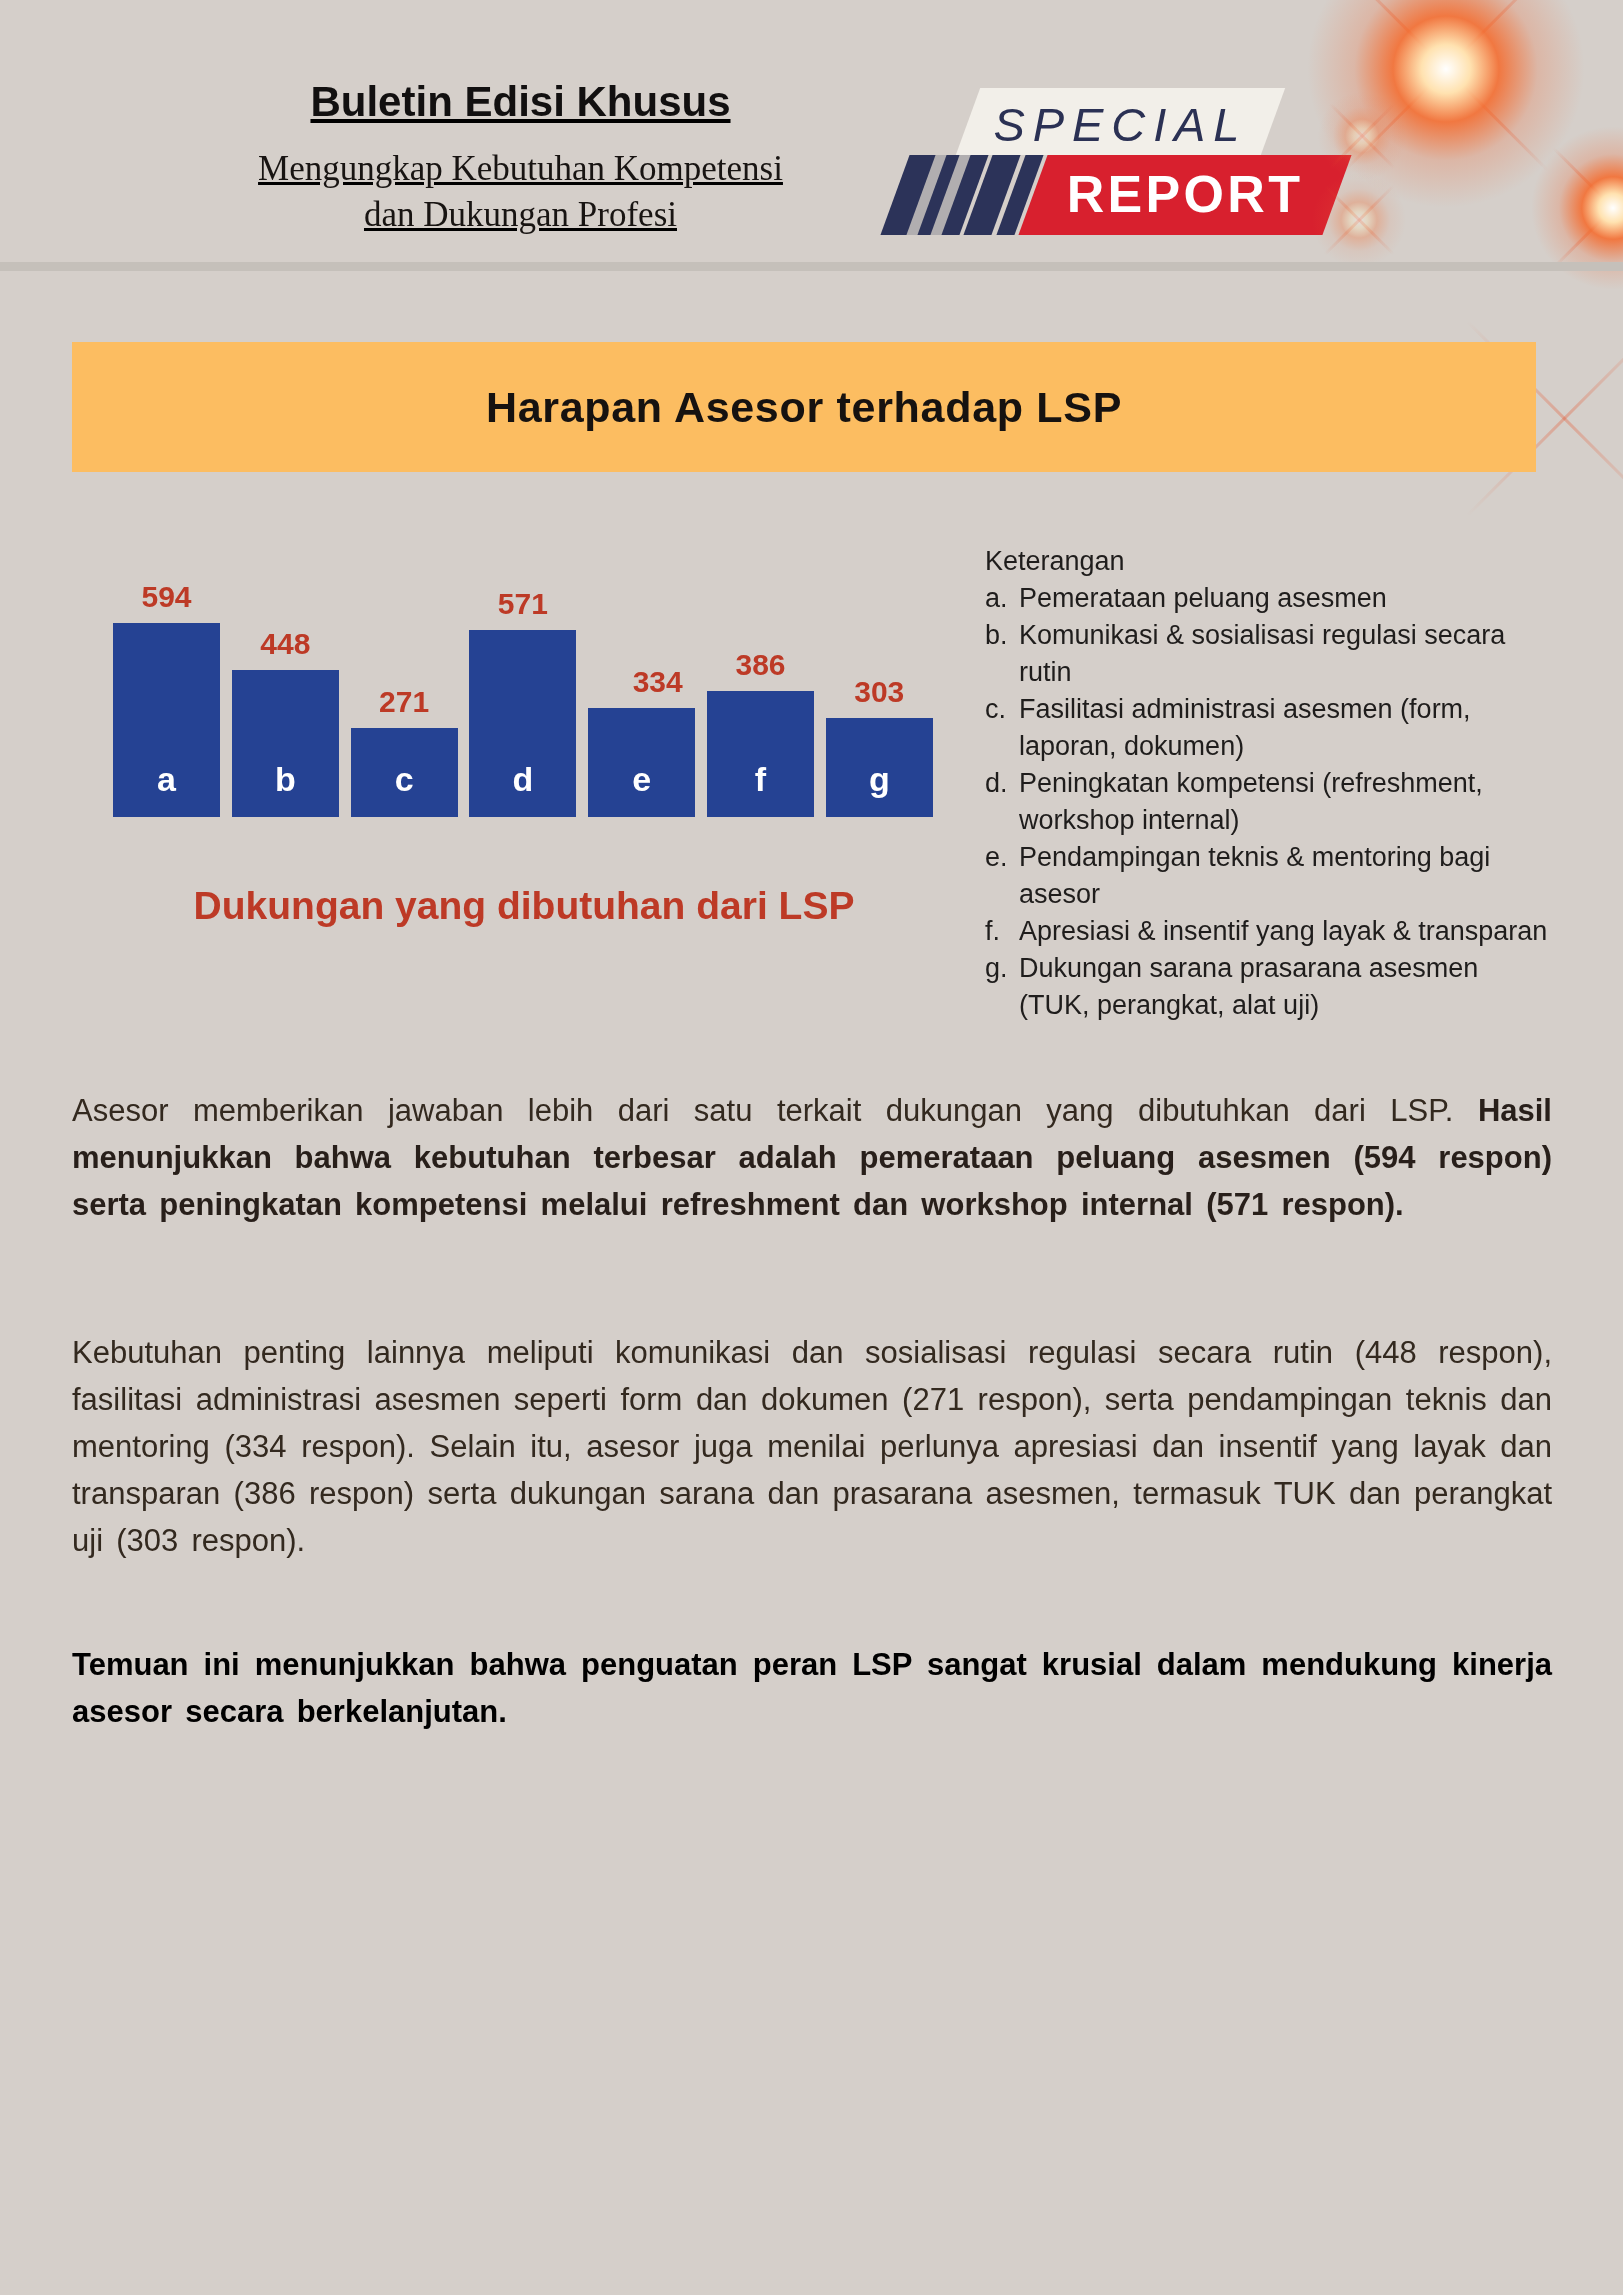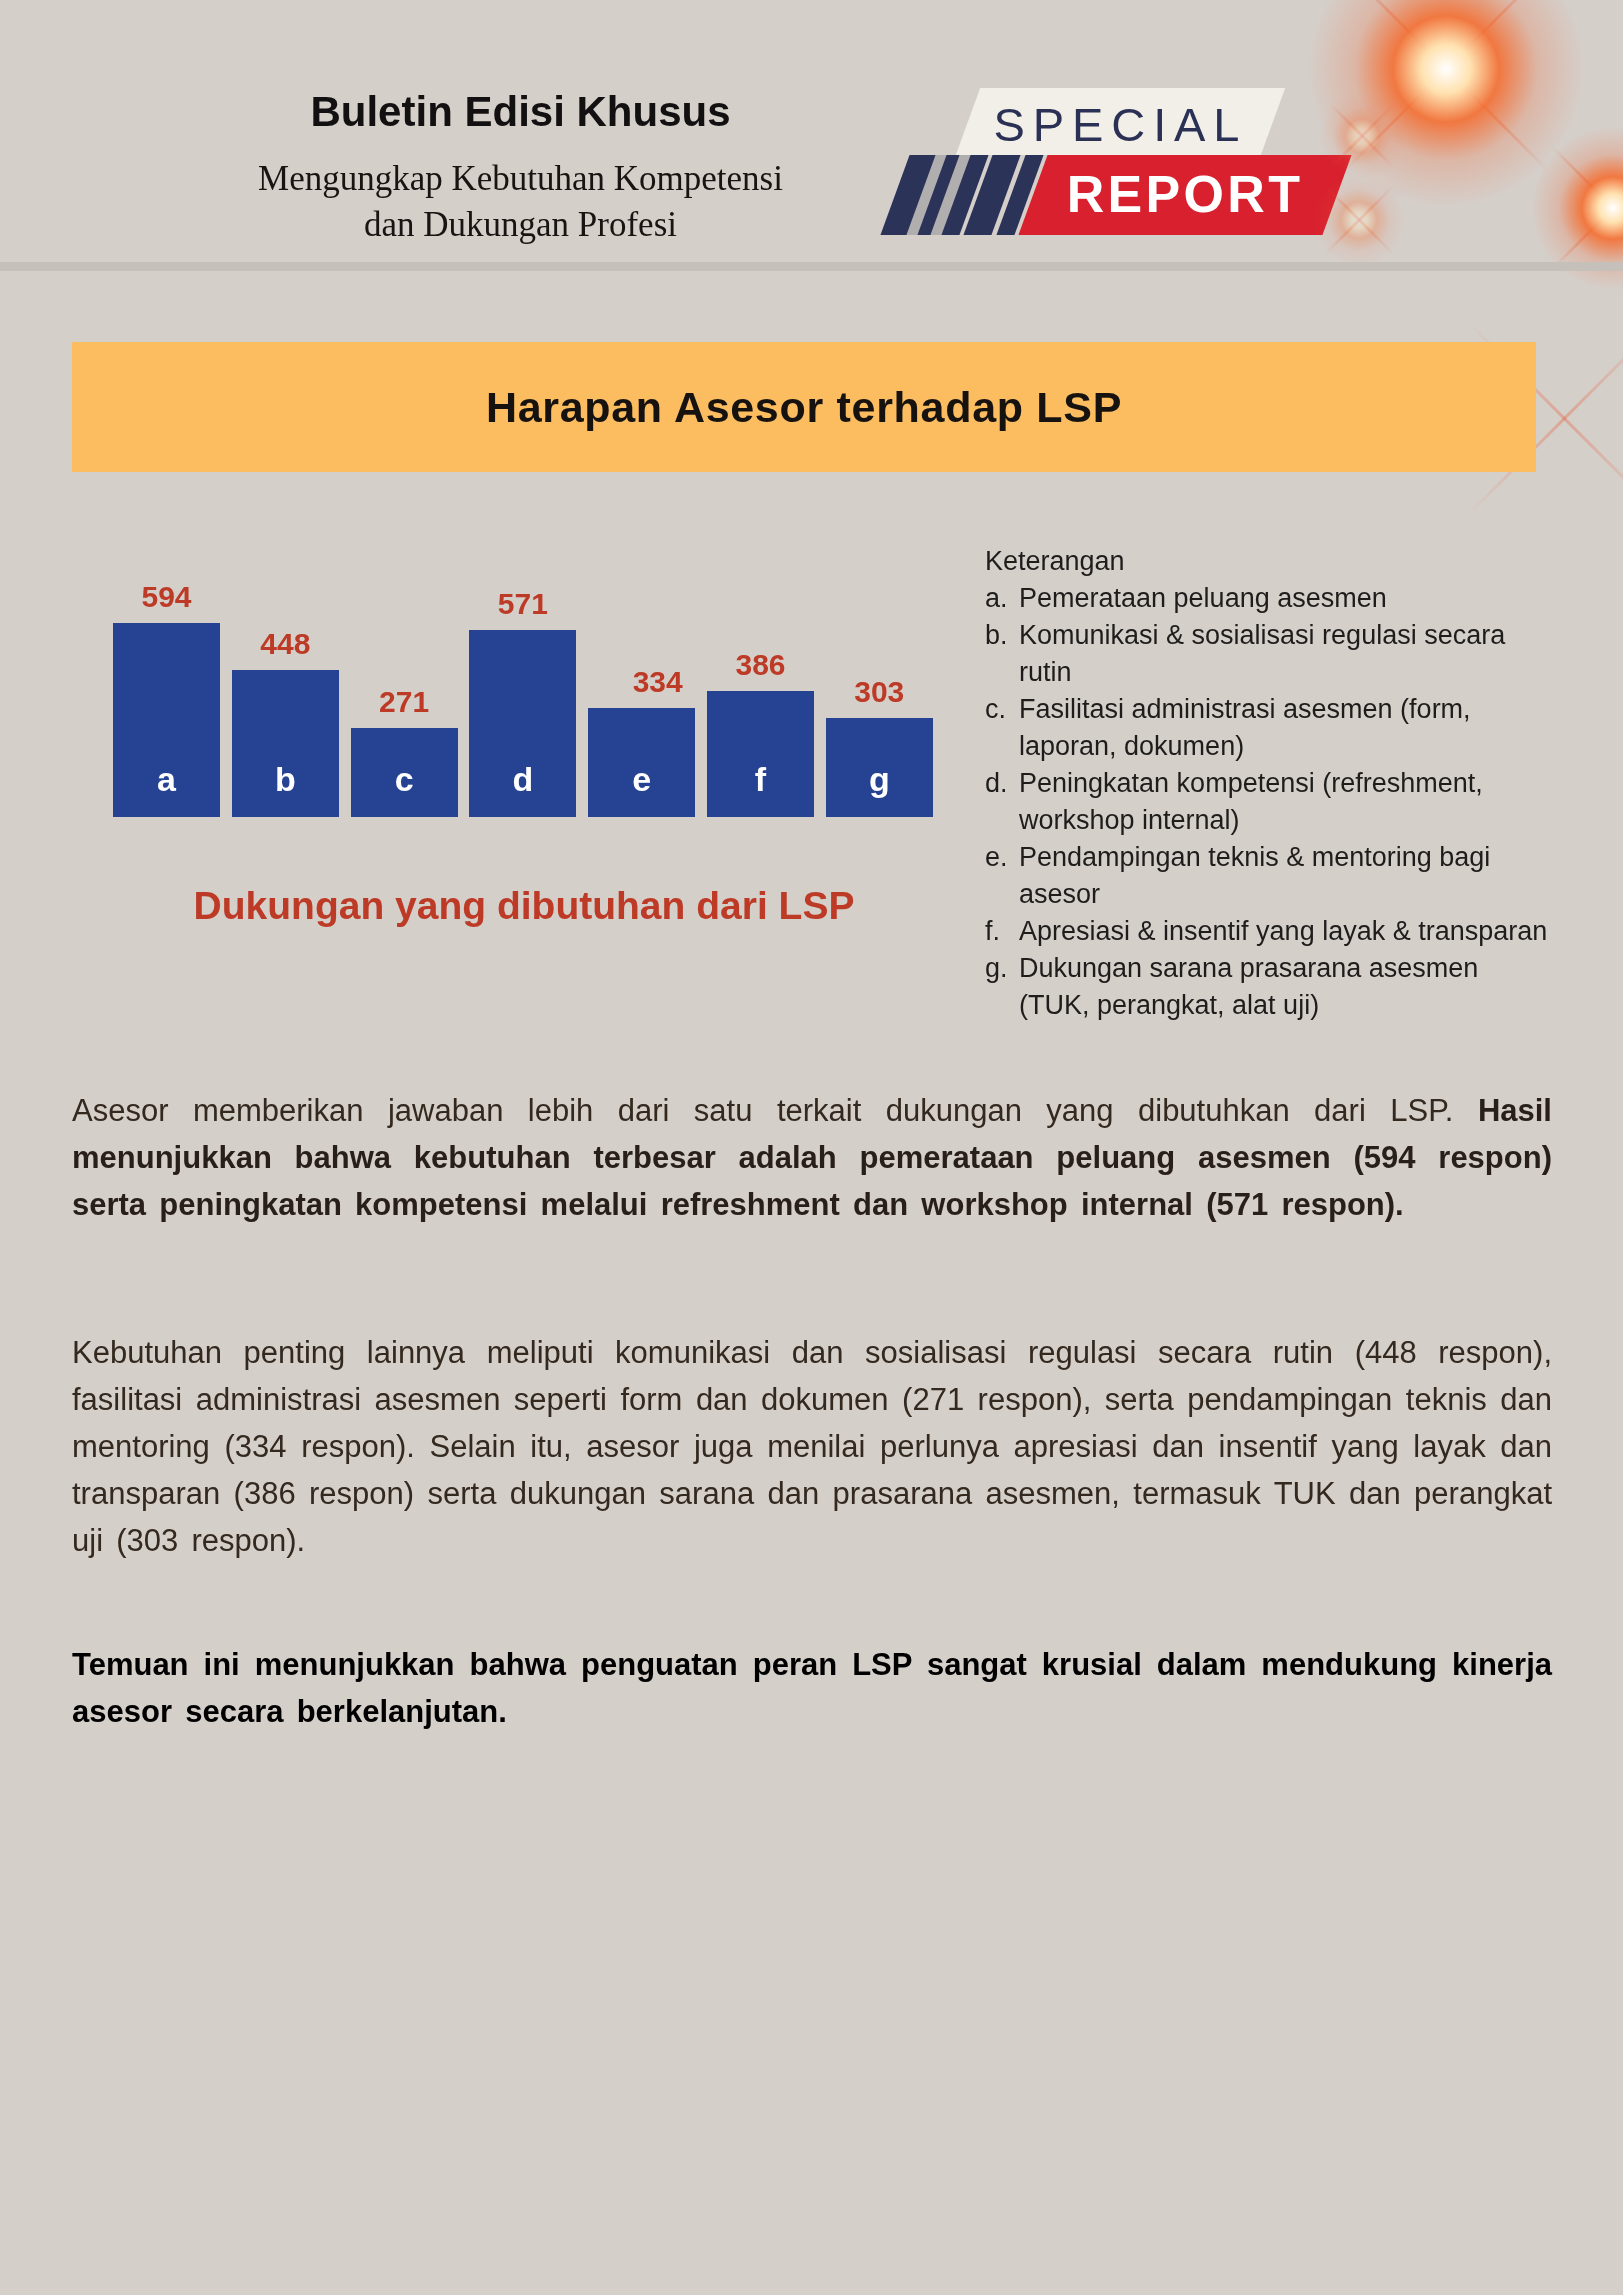--- a/index.html
+++ b/index.html
@@ -4,36 +4,36 @@
 <style>
   * { margin:0; padding:0; box-sizing:border-box; }
   html,body { width:1623px; height:2295px; }
   body { font-family:"Liberation Sans", sans-serif; }
   #page {
     position:relative; width:1623px; height:2295px;
     background:#d5cfca; overflow:hidden;
   }
 
   
-  #header-left { position:absolute; left:92px; top:88px; width:857px; text-align:center; }
+  #header-left { position:absolute; left:92px; top:78px; width:857px; text-align:center;text-decoration:underline; }
   .masthead-title { font-size:42px; font-weight:bold; color:#121010; letter-spacing:0px; }
   .masthead-sub { font-family:"Liberation Serif", serif; font-size:35px; color:#181412; line-height:46px; margin-top:19.6px; }
 
   
   #logo { position:absolute; left:901px; top:88px; width:484px; height:157px; }
   .lg-shape { position:absolute; transform:skewX(-20deg); }
   .lg-white { left:67px; top:0; width:305px; height:67px; background:#f2efe9; }
   .lg-red   { left:132px; top:67px; width:304px; height:80px; background:#d8202e; }
   .lg-navy1 { left:-6.5px; top:67px; width:79px; height:80px; background:#2c3359; }
   .lg-navy2 { left:77px; top:67px; width:27.5px; height:80px; background:#2c3359; }
   .lg-navy3 { left:110px; top:67px; width:18.3px; height:80px; background:#2c3359; }
   .lg-stripe { position:absolute; top:67px; width:10.5px; height:80px; background:#c9c4bf; transform:skewX(-20deg); opacity:.85; }
   .lg-stripe.s1 { left:19.6px; } .lg-stripe.s2 { left:44px; }
   .lg-special { position:absolute; left:67px; top:8.5px; width:305px; text-align:center;
-    font-size:47px; color:#2b3154; letter-spacing:7.9px; font-weight:400; }
+    font-size:47px; color:#2b3154; letter-spacing:7.9px; font-weight:400;font-style:italic; }
   .lg-report { position:absolute; left:132px; top:76px; width:304px; text-align:center;
     font-size:52px; color:#ffffff; font-weight:bold; letter-spacing:3.3px; }
 
   
   .flare { position:absolute; pointer-events:none; }
   .flare .ray { position:absolute; left:50%; top:0; width:2.6px; height:100%;
     background:linear-gradient(to bottom, rgba(230,90,50,0), rgba(230,80,40,.65) 50%, rgba(230,90,50,0));
     transform-origin:center; }
   .flare .r1 { transform:translateX(-50%) rotate(45deg); }
   .flare .r2 { transform:translateX(-50%) rotate(-45deg); }

